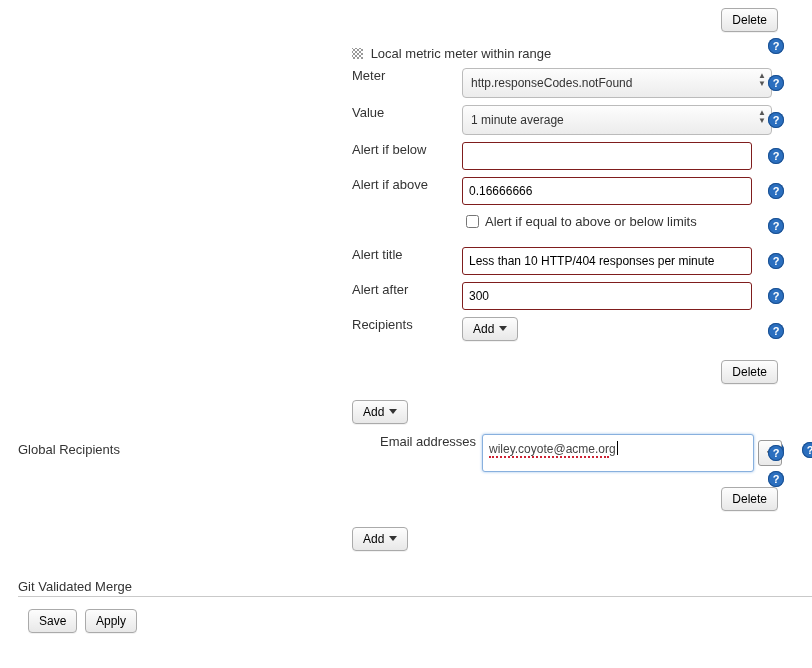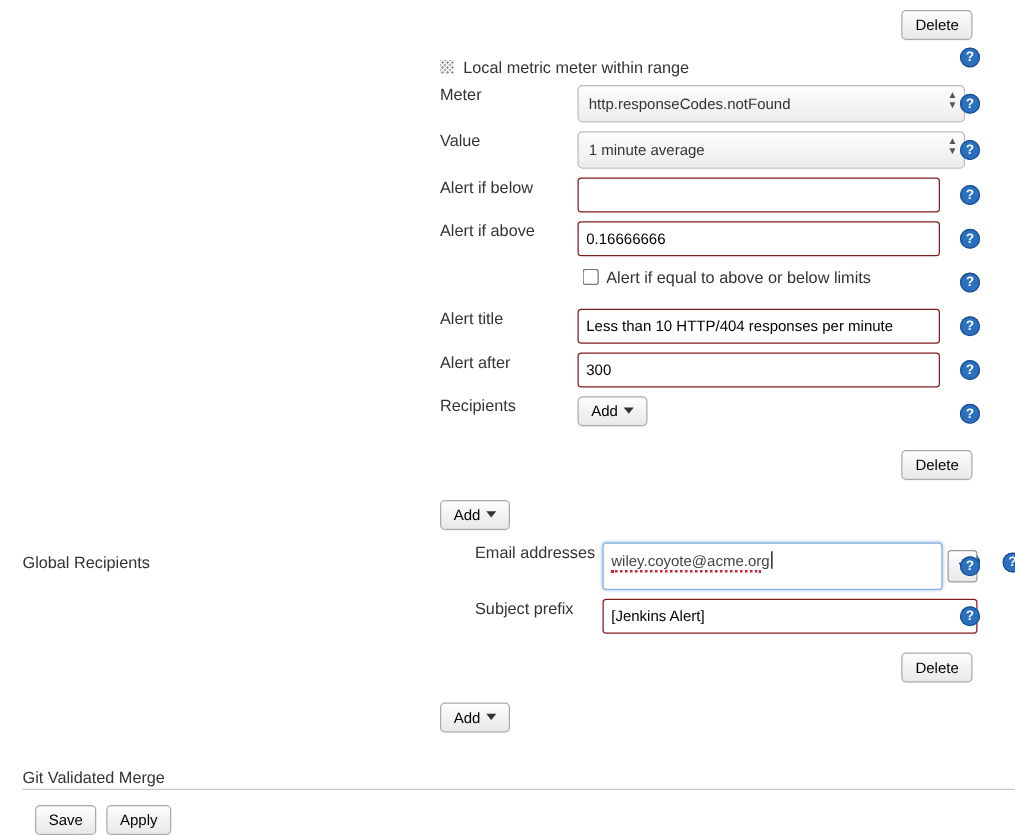--- a/index.html
+++ b/index.html
@@ -166,26 +166,20 @@
         </div>
         <div class="drop-btn">
             <span>▼</span>
           </div>
       </div>
     </div>
     <span class="help-icon">?</span>
   </div>
 
   <div class="row-block">
-    <div class="form-row">
-      <div class="notif-lbl">Subject prefix</div>
-      <div class="field-wrap" style="max-width:300px">
-        <input type="text" value="[Jenkins Alert]" style="">
-      </div>
-    </div>
     <span class="help-icon">?</span>
   </div>
 
   <div class="right-btn-row">
     <button class="btn">Delete</button>
   </div>
 
   <div class="add-btn-row" style="margin-left:352px">
     <button class="btn caret-down">Add</button>
   </div>

